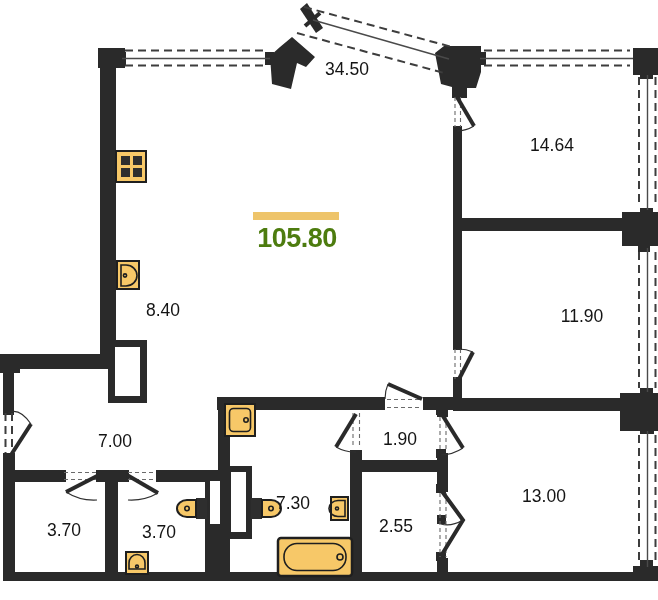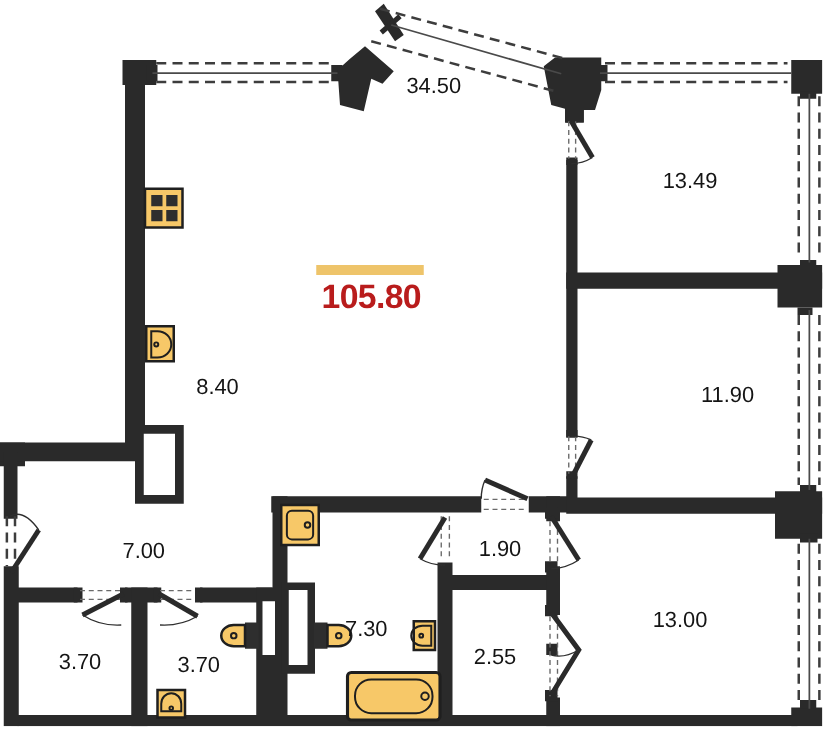--- a/index.html
+++ b/index.html
@@ -18,21 +18,21 @@
   .fix{fill:var(--fixture-fill,#f7c868);stroke:#1f1f1f;stroke-width:2;}
   .fix-in{fill:none;stroke:#1f1f1f;stroke-width:1.6;}
   .burner{fill:#2e2e2e;stroke:none;}
   .tank{fill:#2e2e2e;stroke:none;}
   .lbl{
     position:absolute;transform:translate(-50%,-50%);
     font-size:17.5px;font-weight:400;color:var(--label,#141414);white-space:nowrap;
   }
   .total-label{
     position:absolute;transform:translate(-50%,-50%);
-    font-size:27px;font-weight:700;color:#b91c1c;white-space:nowrap;letter-spacing:-.5px;
+    font-size:27px;font-weight:700;color:#4d7c0f;white-space:nowrap;letter-spacing:-.5px;
   }
   .accent-bar{position:absolute;background:var(--accent-bar,#eec46a);}
 </style>
 </head>
 <body>
 
 <div class="plan">
 <svg width="658" height="600" viewBox="0 0 658 600">
 
   <g>
@@ -223,22 +223,22 @@
     <circle class="fix-in" cx="137" cy="566.5" r="1.4"></circle>
   </g>
   <g>
     <rect class="fix" x="278" y="538" width="74" height="38" rx="3" style="stroke-width:2.5"></rect>
     <rect class="fix-in" x="284" y="543.5" width="62" height="27" rx="13"></rect>
     <circle class="fix-in" cx="340" cy="557" r="3"></circle>
   </g>
 </svg>
 
   <div class="lbl" style="left:347px;top:69px">34.50</div>
-  <div class="lbl" style="left:552px;top:145px">13.49</div>
-  <div class="lbl" style="left:174px;top:310px">8.40</div>
+  <div class="lbl" style="left:552px;top:145px">14.64</div>
+  <div class="lbl" style="left:163px;top:310px">8.40</div>
   <div class="lbl" style="left:582px;top:316px">11.90</div>
   <div class="lbl" style="left:115px;top:441px">7.00</div>
   <div class="lbl" style="left:400px;top:439px">1.90</div>
   <div class="lbl" style="left:293px;top:503px">7.30</div>
   <div class="lbl" style="left:396px;top:526px">2.55</div>
   <div class="lbl" style="left:544px;top:496px">13.00</div>
   <div class="lbl" style="left:64px;top:530px">3.70</div>
   <div class="lbl" style="left:159px;top:532px">3.70</div>
 
   <div class="accent-bar" style="left:253px;top:212px;width:86px;height:8px"></div>

